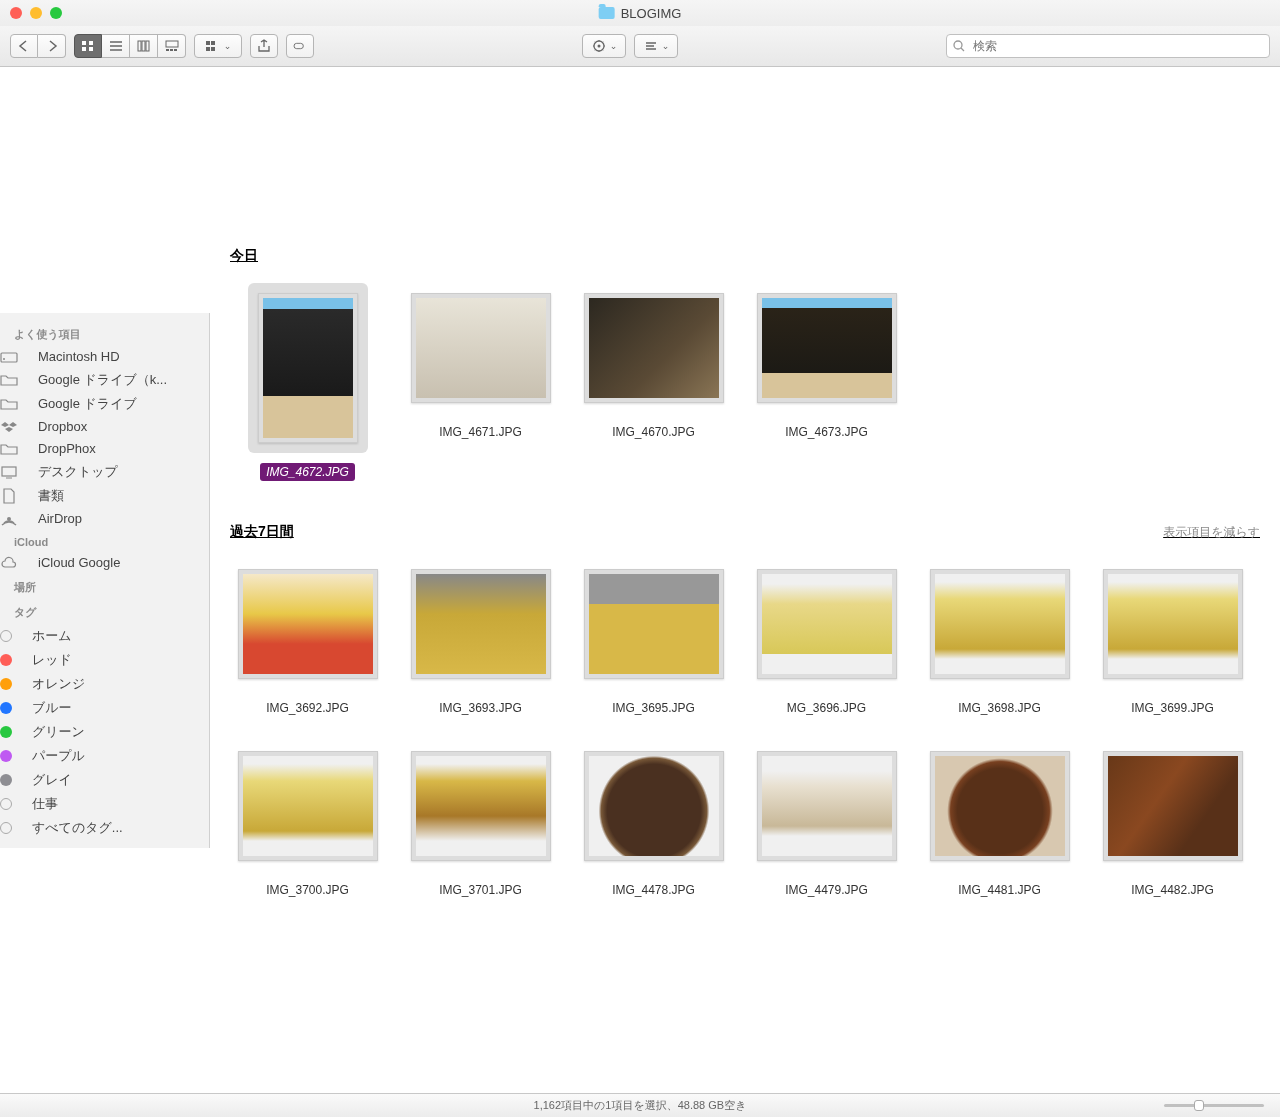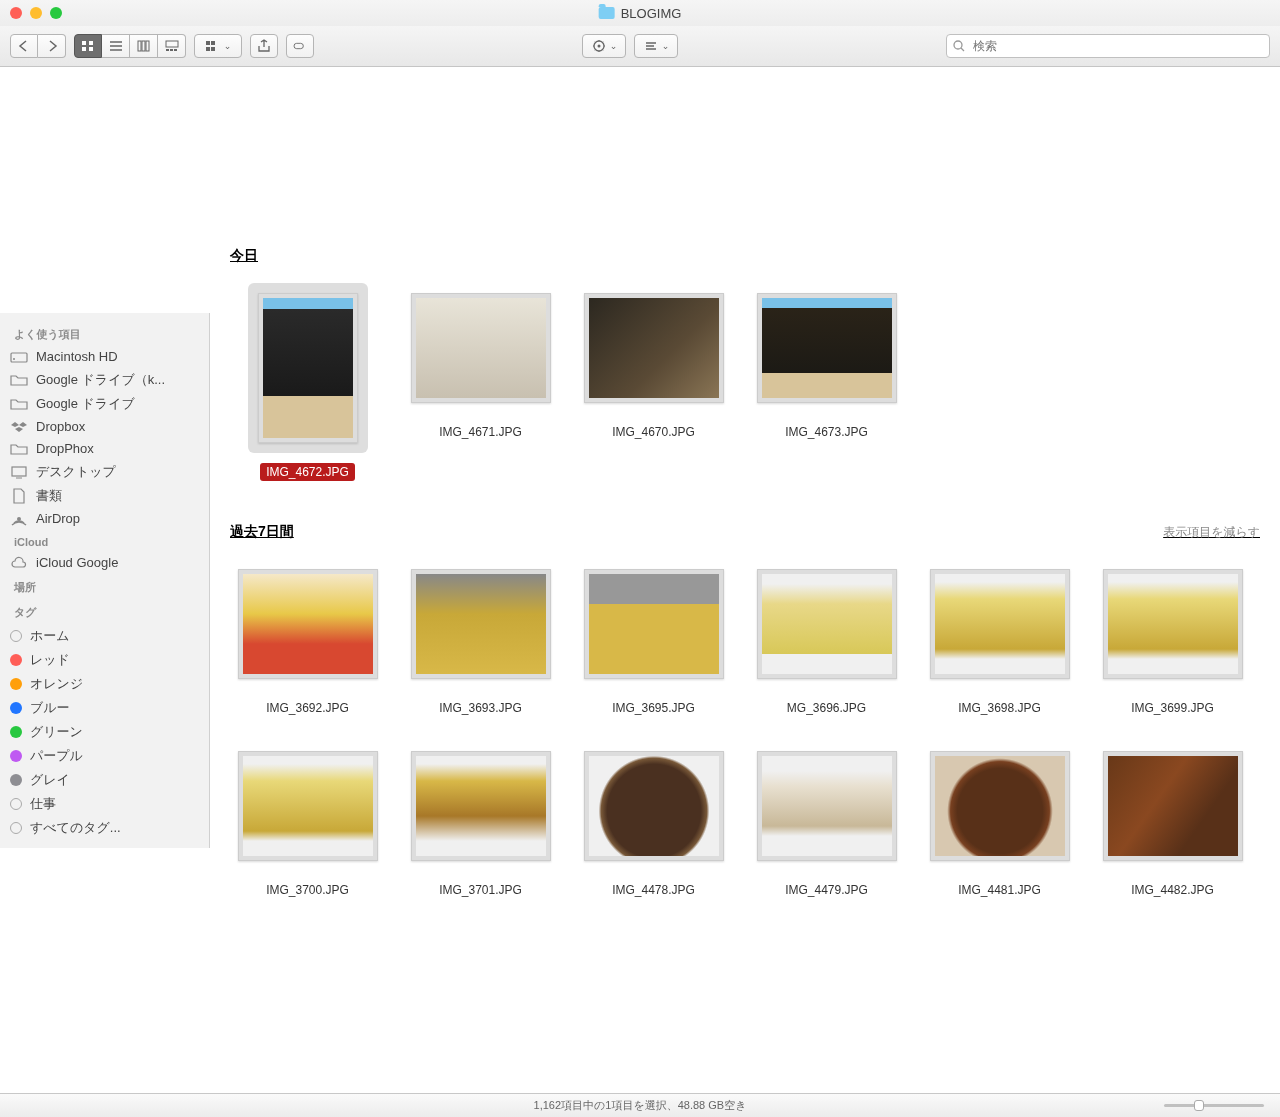--- a/index.html
+++ b/index.html
@@ -25,37 +25,37 @@
 .spacer { flex:1; }
 .search { width:324px; }
 .search input { width:100%; height:24px; border:1px solid #c0c0c0; border-radius:4px; padding:0 8px 0 26px; font-size:12px; background:#fff; }
 .search-wrap { position:relative; }
 .search-wrap svg { position:absolute; left:6px; top:5px; width:14px; height:14px; color:#999; }
 
 
 .body { display:flex; height:calc(100% - 26px - 41px - 24px);align-items:center; }
 .sidebar { width:210px; background:#f2f2f2; border-right:1px solid #d0d0d0; padding:8px 0; overflow:auto; font-size:13px; }
 .sb-head { color:#8a8a8a; font-size:11px; font-weight:600; padding:6px 14px 4px; }
-.sb-item { display:flex; align-items:center; gap:8px; padding:3px 14px 3px 10px; color:#444; cursor:default; }
+.sb-item { display:flex; align-items:center; gap:20px; padding:3px 14px 3px 0; color:#444; cursor:default; }
 .sb-item .ic { width:18px; height:16px; display:flex; align-items:center; justify-content:center; color:#7a7a7a; }
 .tag-dot { width:12px; height:12px; border-radius:50%; border:1px solid #aaa; }
 .tag-dot.full { border:none; }
 
 .content { flex:1; overflow:auto; background:#fff; position:relative; }
 .section-h { display:flex; align-items:center; justify-content:space-between; padding:14px 20px 4px; font-size:14px; font-weight:600;text-decoration:underline; }
 .section-h .more { font-size:12px; color:#888; font-weight:400;margin-left:44px; }
 .grid { display:flex; flex-wrap:wrap; gap:24px 18px; padding:14px 20px 28px; }
 .item { width:155px; display:flex; flex-direction:column; align-items:center; gap:10px; cursor:default; }
 .thumb { width:140px; height:110px; border:1px solid #ccc; background:#ddd; box-shadow:0 1px 2px rgba(0,0,0,.15); padding:4px; display:flex; align-items:center; justify-content:center; }
 .thumb-inner { width:100%; height:100%; background:linear-gradient(135deg,#e0d4b8,#c9b896); }
 .item.selected .thumb-wrap { background:#dedede; border-radius:6px; padding:10px; }
 .thumb-wrap { padding:10px; }
 .item.portrait .thumb { width:100px; height:150px; }
 .fname { font-size:12px; text-align:center; color:#333; padding:2px 6px; border-radius:3px; }
-.item.selected .fname { background:#b91c1c; color:#fff; }
+.item.selected .fname { background:#701a75; color:#fff;font-style:italic; }
 
 
 .status { height:24px; background:linear-gradient(#fafafa,#ececec); border-top:1px solid #c8c8c8; display:flex; align-items:center; justify-content:center; font-size:11px; color:#666; position:relative; }
 .zoom-slider { position:absolute; right:16px; display:flex; align-items:center; gap:4px; }
 .zoom-slider .track { width:100px; height:3px; background:#c0c0c0; border-radius:2px; position:relative; }
 .zoom-slider .handle { position:absolute; left:30px; top:-4px; width:10px; height:11px; background:#fff; border:1px solid #aaa; border-radius:3px; }
 
 
 .annot { position:absolute; pointer-events:none; z-index:50; }
 

